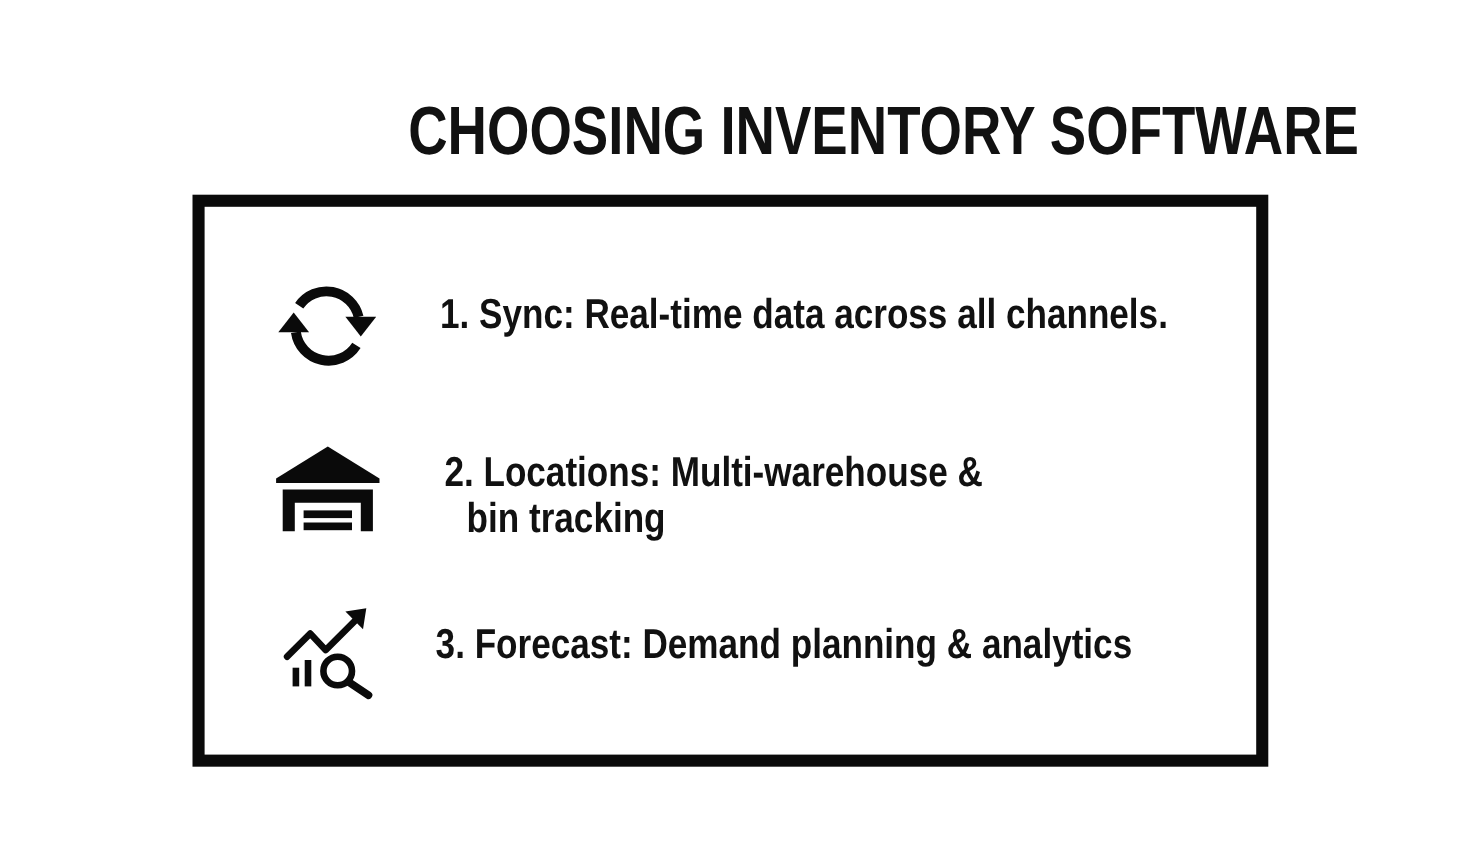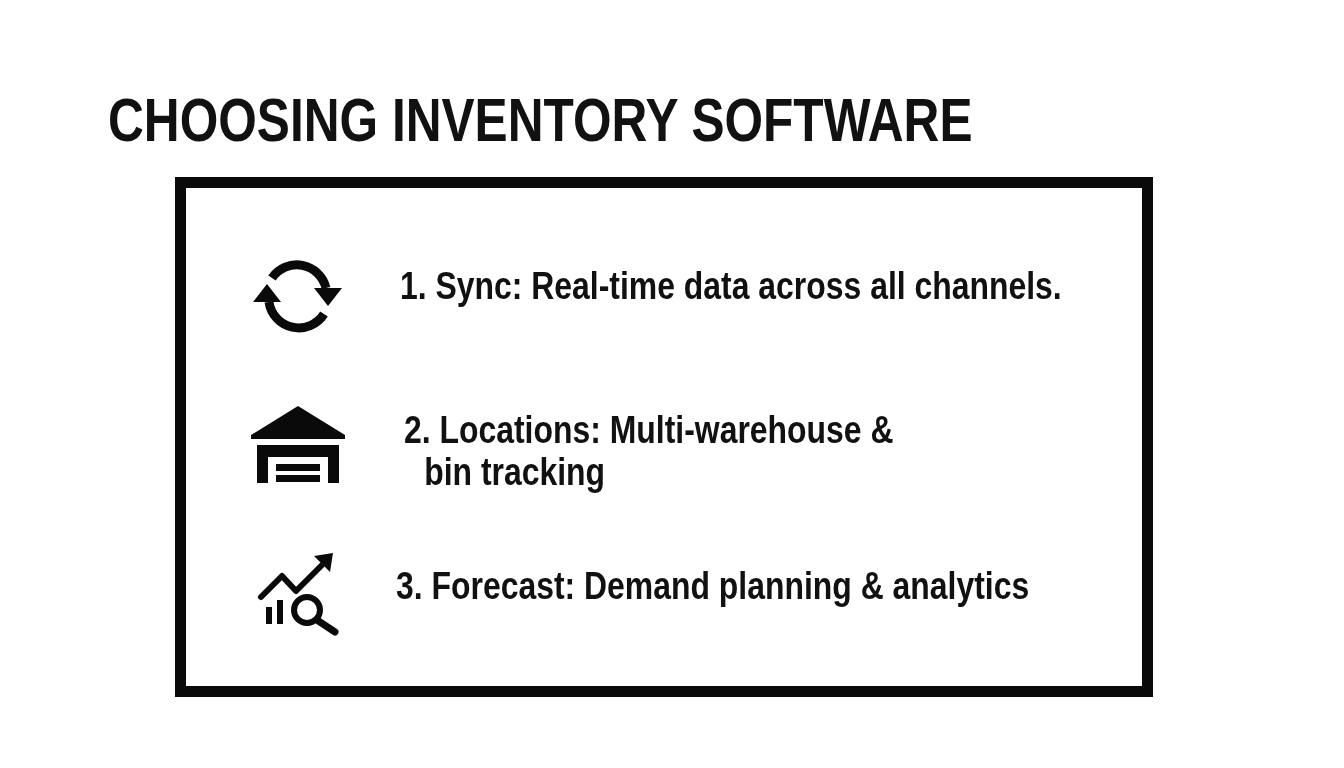--- a/index.html
+++ b/index.html
@@ -13,21 +13,21 @@
       position: relative;
       overflow: hidden;
       font-family: "Liberation Sans", "DejaVu Sans", sans-serif;
       color: #111111;
     }
     .title {
       position: absolute;
       left: 0;
       top: 84px;
       width: 1344px;
-      text-align: left;
+      text-align: right;
       font-weight: bold;
       font-size: 62px;
       line-height: 72px;
       letter-spacing: 0px;
       white-space: nowrap;
     }
     .title span {
       display: inline-block;
       transform: scaleX(0.80);
       transform-origin: center;

